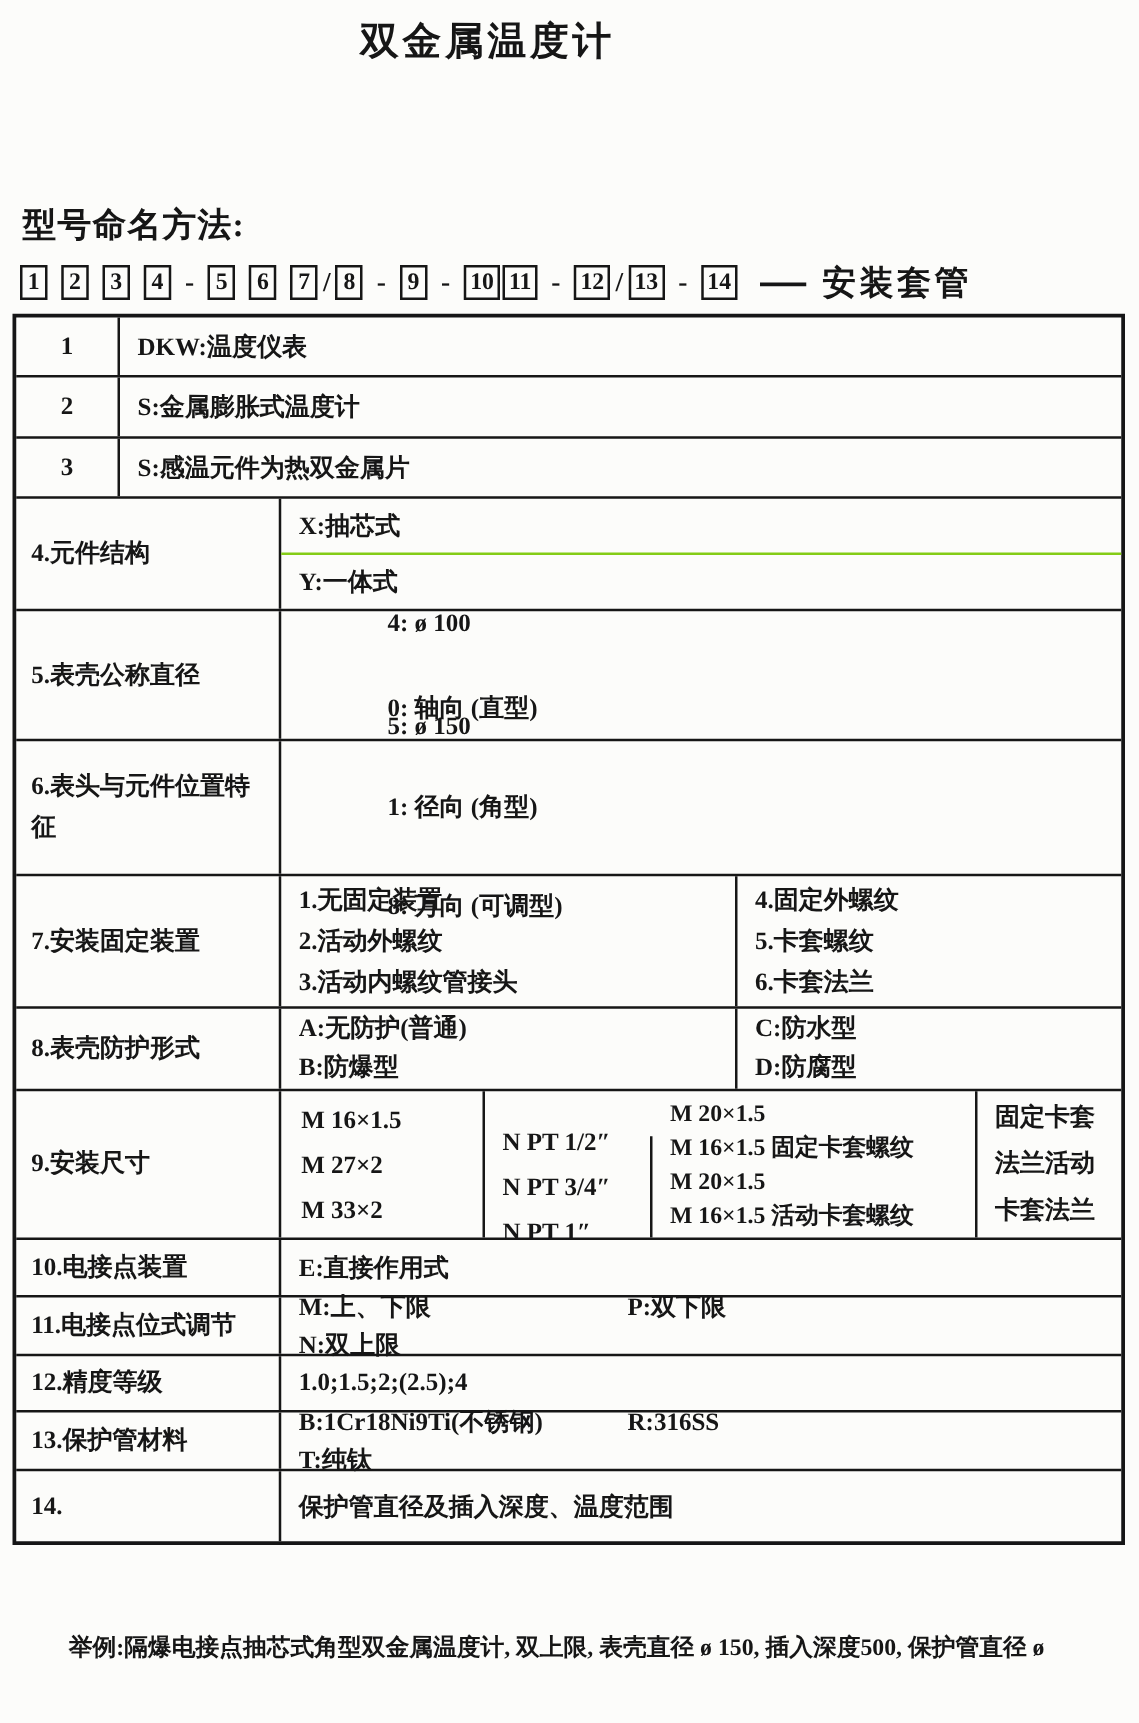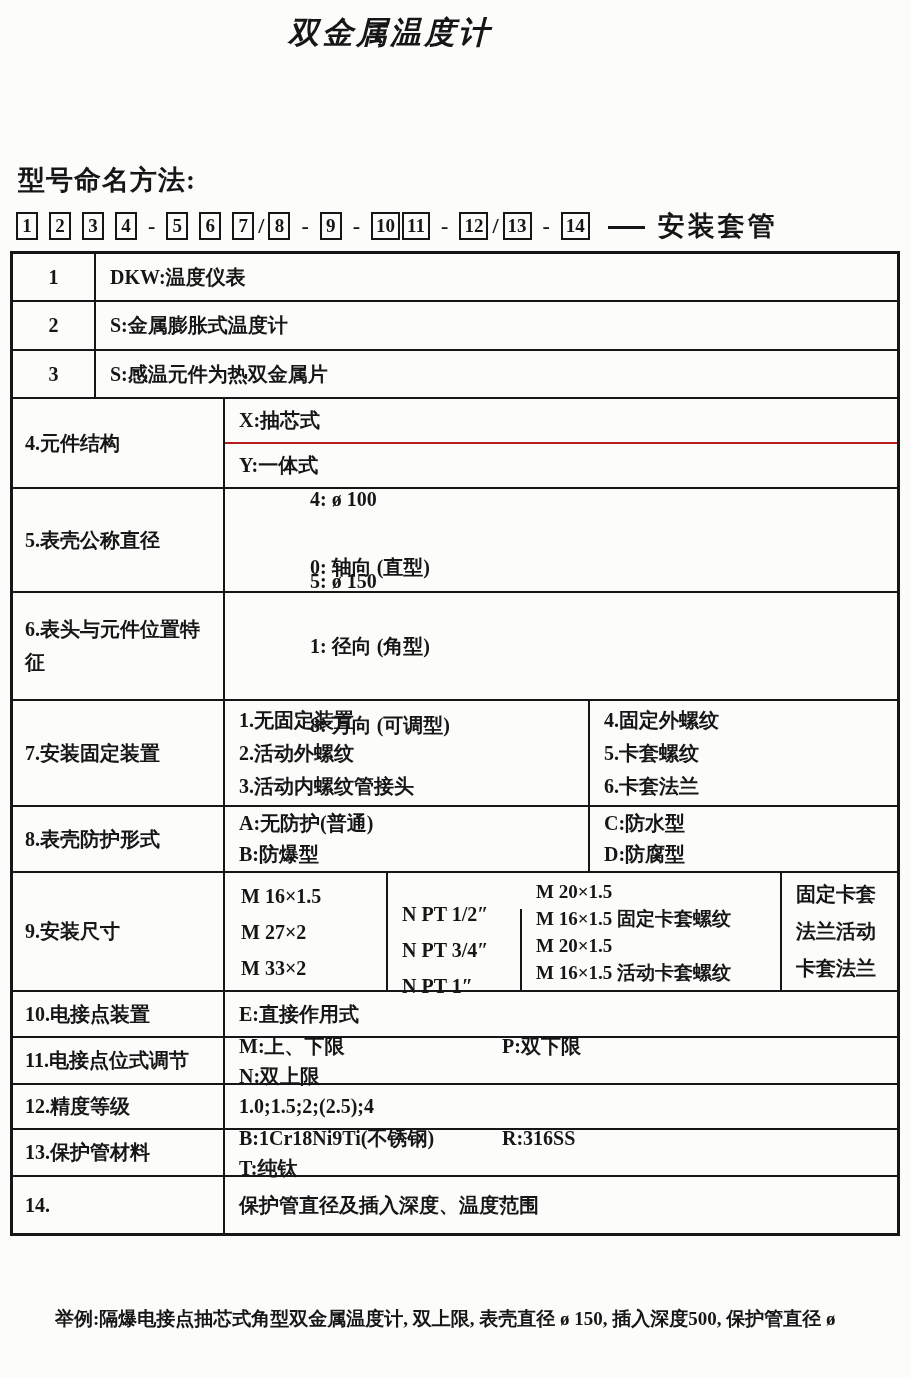--- a/index.html
+++ b/index.html
@@ -6,21 +6,21 @@
   html,body { width: 911px; height: 1378px; }
   body {
     background: #fcfcfa;
     color: #161616;
     font-family: "Liberation Serif", "DejaVu Serif", serif;
     font-weight: bold;
     overflow: hidden;
   }
   .page { position: relative; width: 911px; height: 1378px; }
 
-  .title { width: 780px; padding-top: 12px; text-align: center; font-size: 31px; letter-spacing: 3px; font-style: italic; }
+  .title { width: 780px; padding-top: 12px; text-align: center; font-size: 31px; letter-spacing: 3px; }
   .section-heading { margin: 108px 0 0 18px; font-size: 27px; letter-spacing: 1px; }
 
   .code-row { display: flex; align-items: center; margin: 11px 0 0 16px; height: 34px; }
   .ct-box { display: inline-flex; align-items: center; justify-content: center;
             min-width: 22px; height: 28px; border: 2px solid #161616; padding: 0 3px;
             margin-right: 11px; font-size: 19px; }
   .ct-box.tight { margin-right: 2px; }
   .ct-sep { margin-right: 11px; font-size: 22px; }
   .ct-slash { margin: 0 4px 0 -7px; font-size: 22px; }
   .ct-dash { width: 37px; height: 3px; background: #161616; margin: 2px 13px 0 7px; }
@@ -35,21 +35,21 @@
 
   .c { border-right: 2px solid #161616; }
   .num { width: 83px; display: flex; align-items: center; justify-content: center; }
   .label { width: 212px; display: flex; align-items: center; padding: 0 10px 0 12px; line-height: 33px; }
   .body { flex: 1; border-right: none; }
   .vcenter { display: flex; align-items: center; padding-left: 14px; }
   .vcol { display: flex; flex-direction: column; justify-content: center; padding-left: 14px; }
   .mid { width: 365px; }
   .w163 { width: 163px; padding-left: 16px; } .w135 { width: 134px; margin-top: 36px; } .w260 { width: 260px; }
   .col { display: flex; flex-direction: column; }
-  .subrow { flex: 1; display: flex; align-items: center; padding-left: 14px; border-bottom: 2px solid #b91c1c; }
+  .subrow { flex: 1; display: flex; align-items: center; padding-left: 14px; border-bottom: 2px solid #84cc16; }
   .subrow.last { border-bottom: none; }
   .indent85 { padding-left: 85px; gap: 48px; }
   .lh31 .ln { line-height: 31px; } .lh33 .ln { line-height: 33px; }
   .lh34 .ln { line-height: 34px; } .lh36 .ln { line-height: 36px; }
   .lh27 .ln { line-height: 27px; } .lh37 .ln { line-height: 37px; }
   .fs19 { font-size: 19px; }
   .duo { display: flex; line-height: 30px; }
   .duo .first { width: 263px; }
   .twoline { line-height: 30px; }
 

